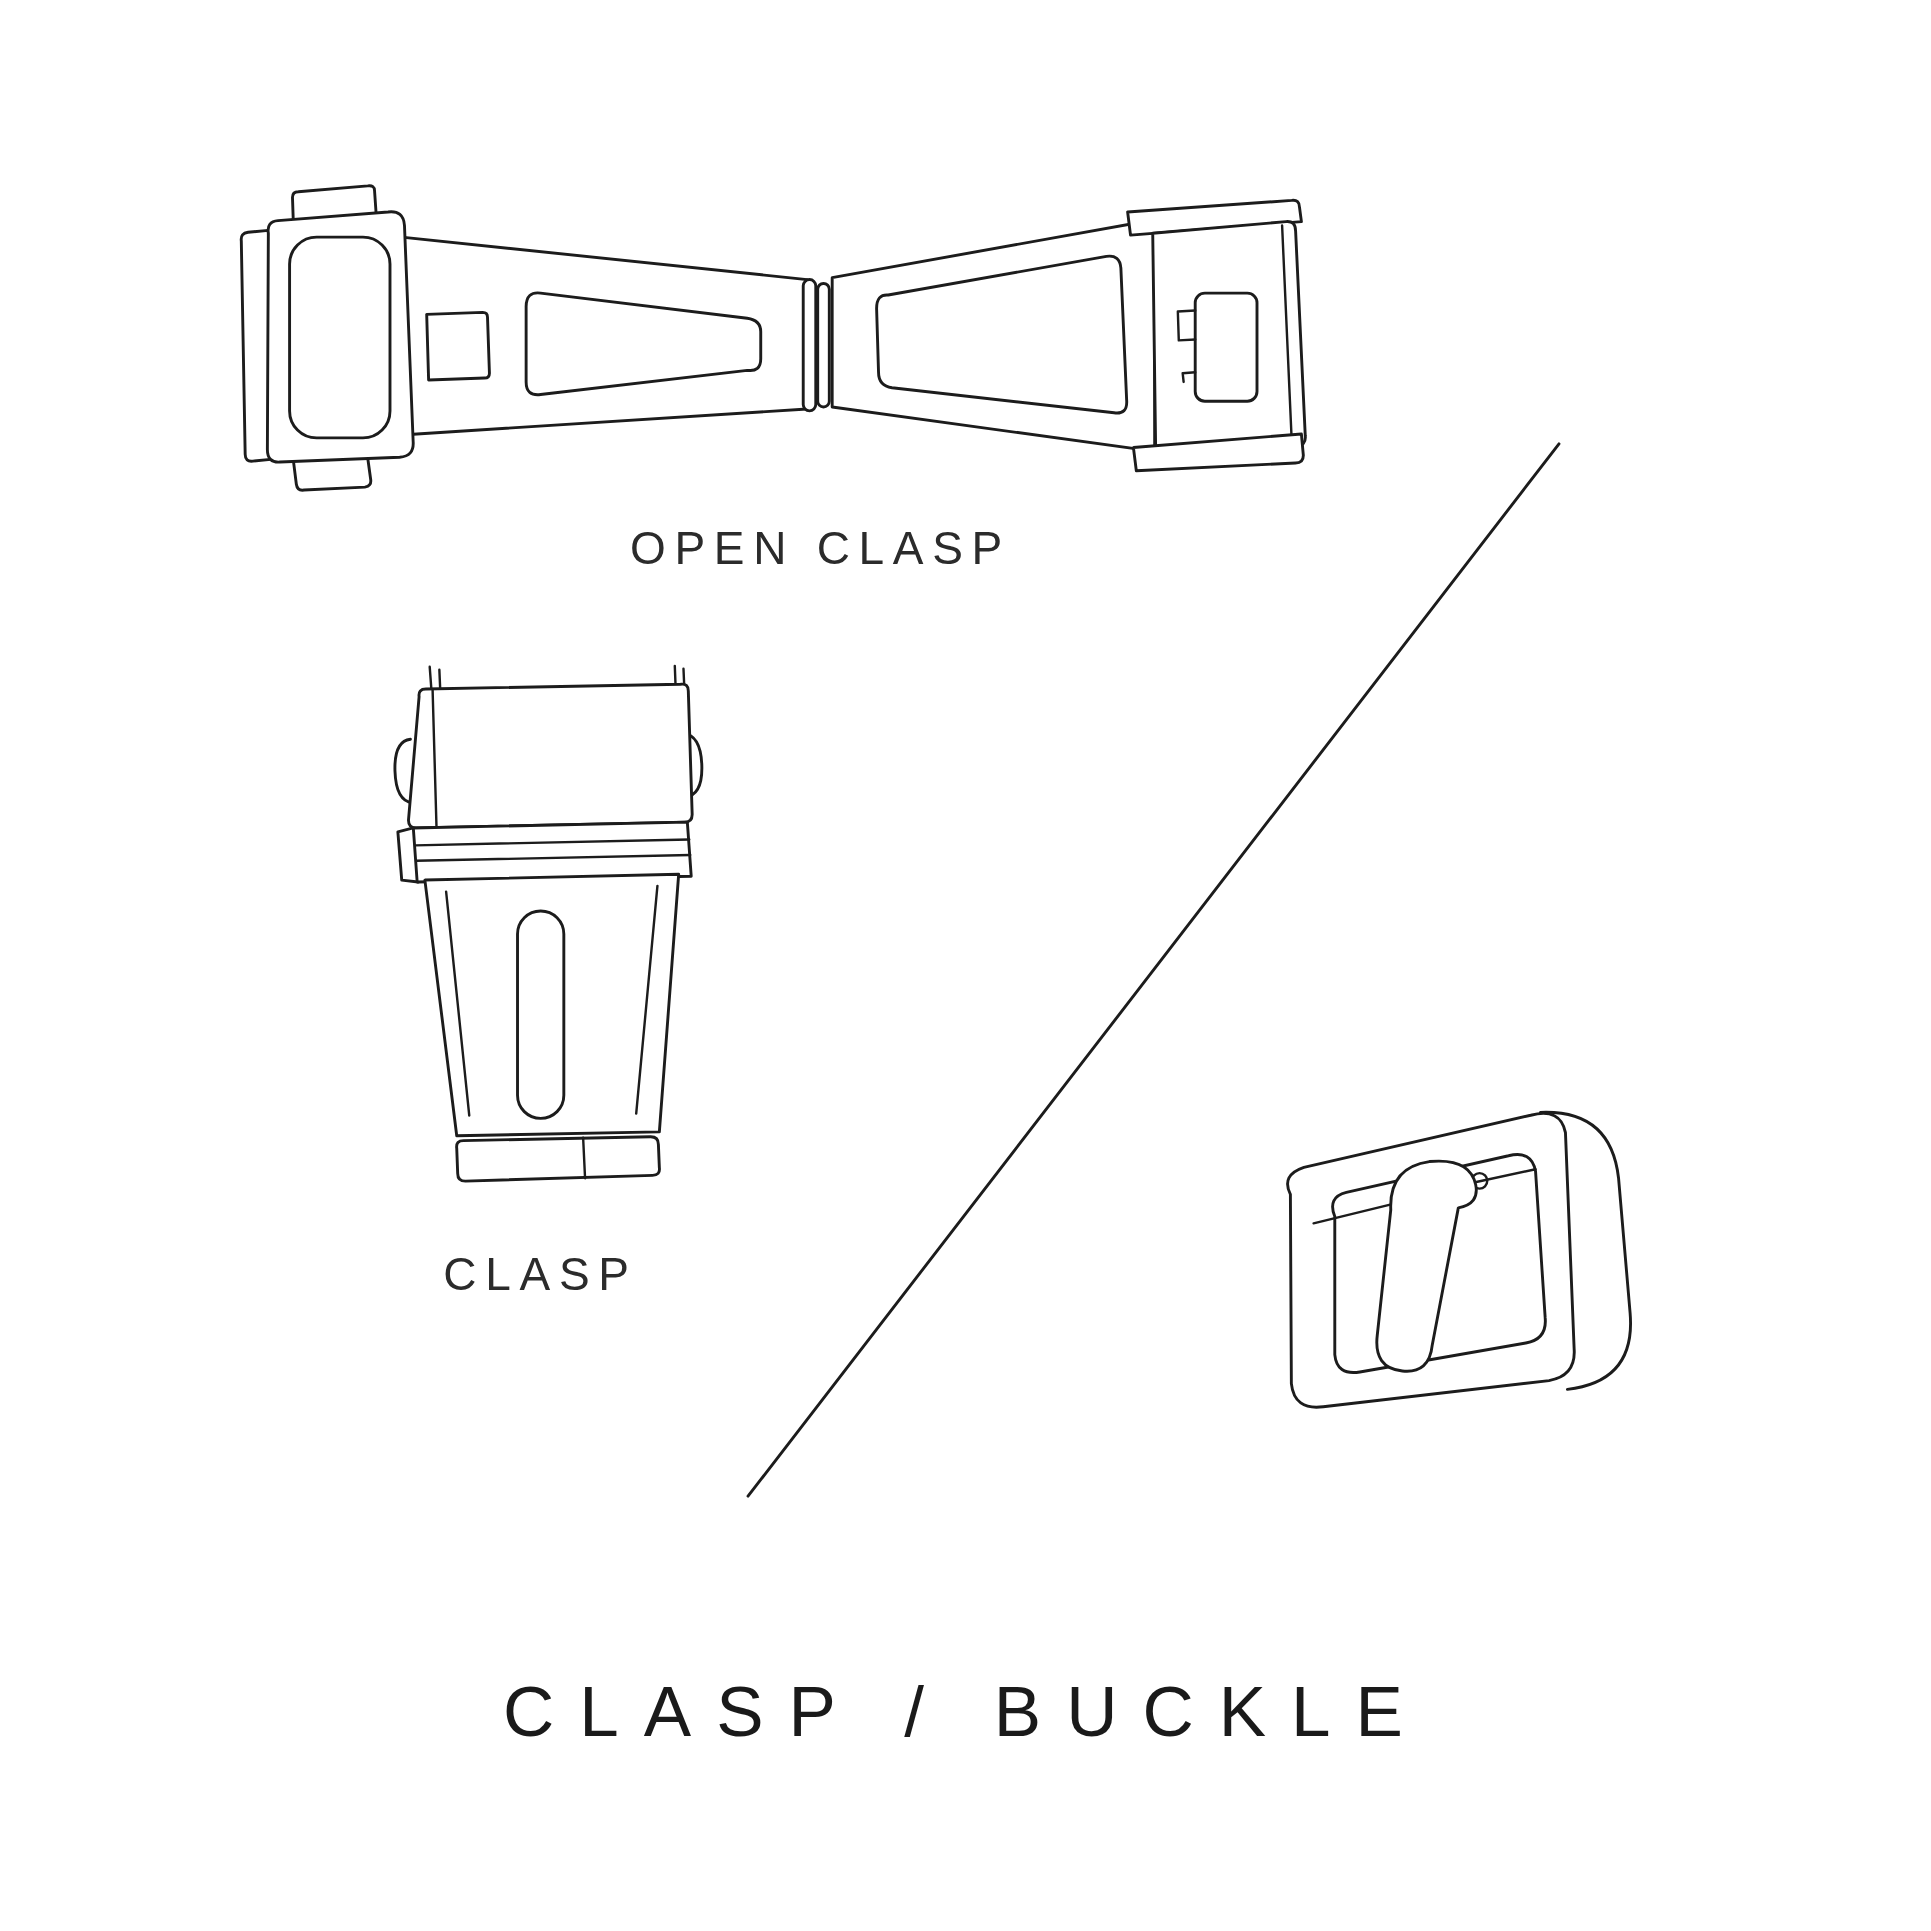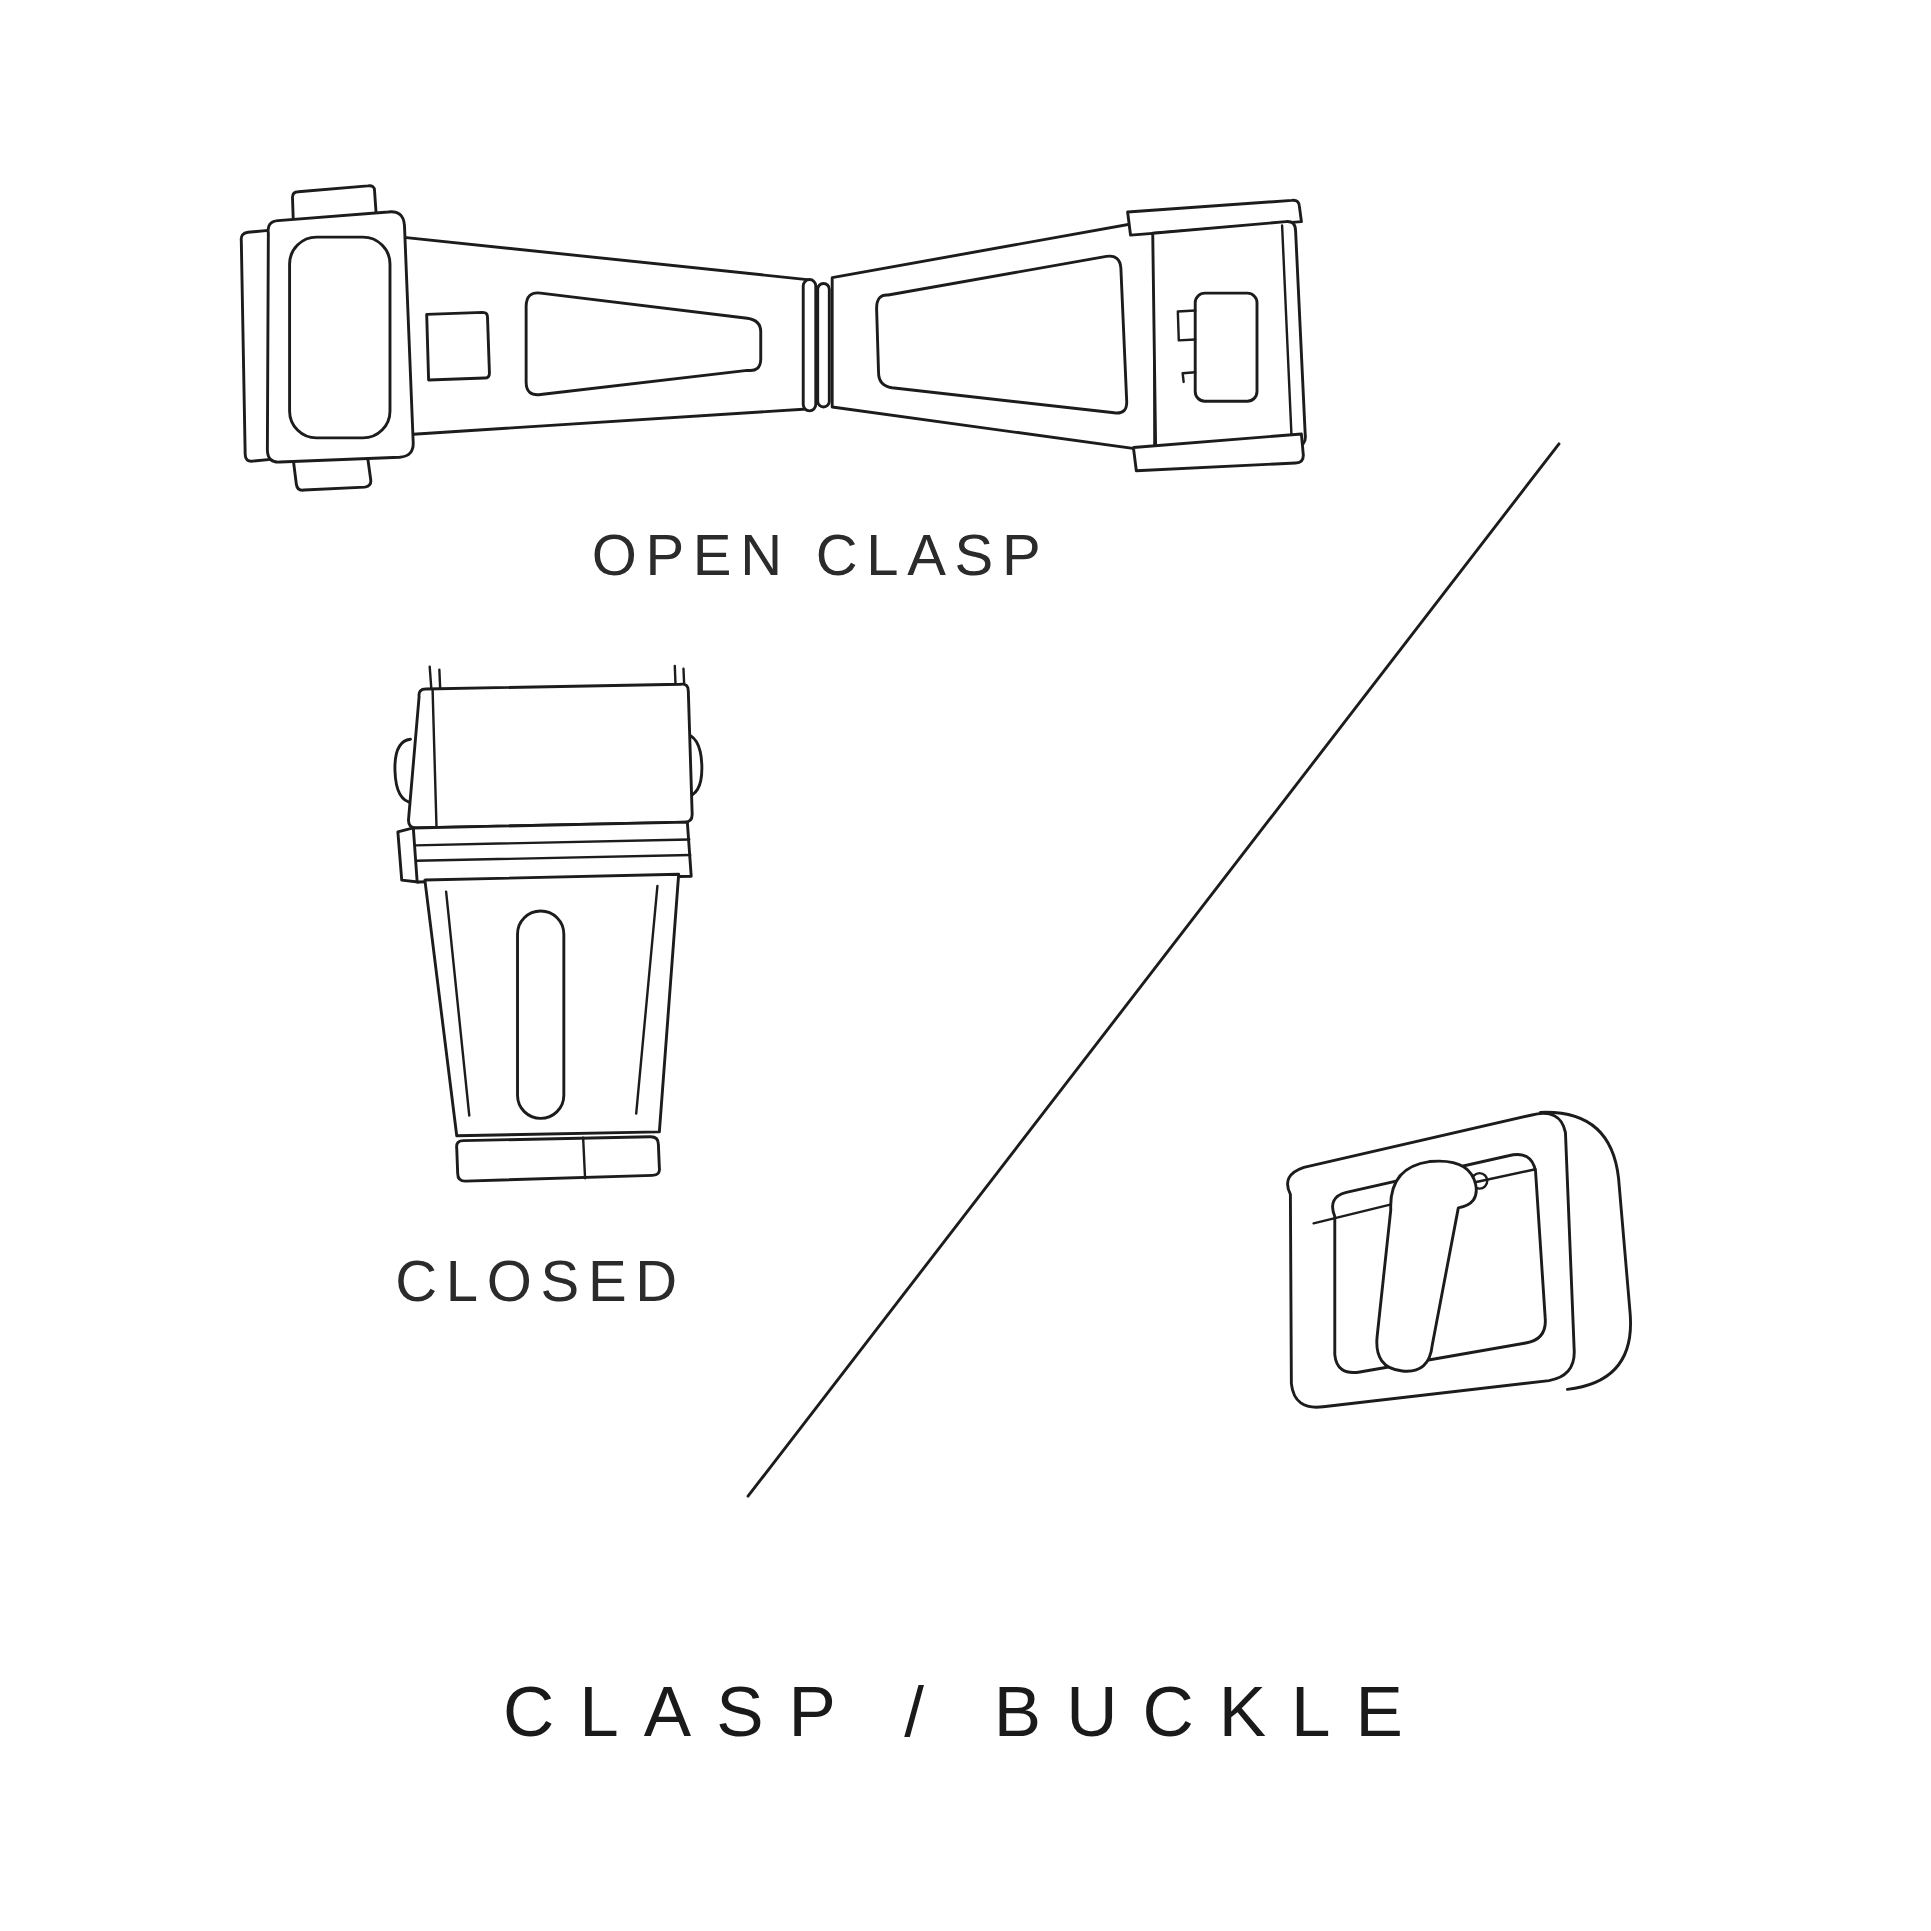--- a/index.html
+++ b/index.html
@@ -10,21 +10,21 @@
     background: #ffffff;
     font-family: "Liberation Sans", sans-serif;
     color: #1c1c1c;
     overflow: hidden;
   }
   .illus { position: absolute; }
   .illus svg { display: block; }
   .caption {
     position: absolute;
     text-align: center;
-    font-size: 58px;
+    font-size: 46px;
     letter-spacing: 8.7px;
     font-weight: 400;
     color: #2b2b2b;
     white-space: nowrap;
   }
   .title {
     position: absolute;
     left: 0;
     width: 1931px;
     text-align: center;
@@ -110,21 +110,21 @@
       <path class="stroke-fill" d="M 40 226 L 303 220 L 283 487 L 73 491 Z"></path>
       <line class="stroke thin" x1="62" y1="238" x2="86" y2="470"></line>
       <line class="stroke thin" x1="281" y1="232" x2="259" y2="468"></line>
       <rect class="stroke-fill" x="136" y="258" width="48" height="215" rx="24"></rect>
 
       <path class="stroke-fill" d="M 80 496 Q 72 496 73 504 L 74 530 Q 74 538 82 538 L 276 532 Q 284 532 283 524 L 282 500 Q 282 492 274 492 Z"></path>
       <line class="stroke thin" x1="204" y1="493" x2="206" y2="535"></line>
     </svg>
   </div>
 
-  <div class="caption" style="left:299px; top:1247px; width:483px;">CLOSED</div>
+  <div class="caption" style="left:299px; top:1247px; width:483px;">CLASP</div>
 
   <div class="illus" style="left:743px; top:439px;">
     <svg width="821" height="1062" viewBox="0 0 850 1100">
       <line class="stroke" x1="845" y1="5" x2="5" y2="1095"></line>
     </svg>
   </div>
 
   <div class="illus" style="left:1246px; top:1086px;">
     <svg width="415" height="348" viewBox="0 0 430 360">
 

